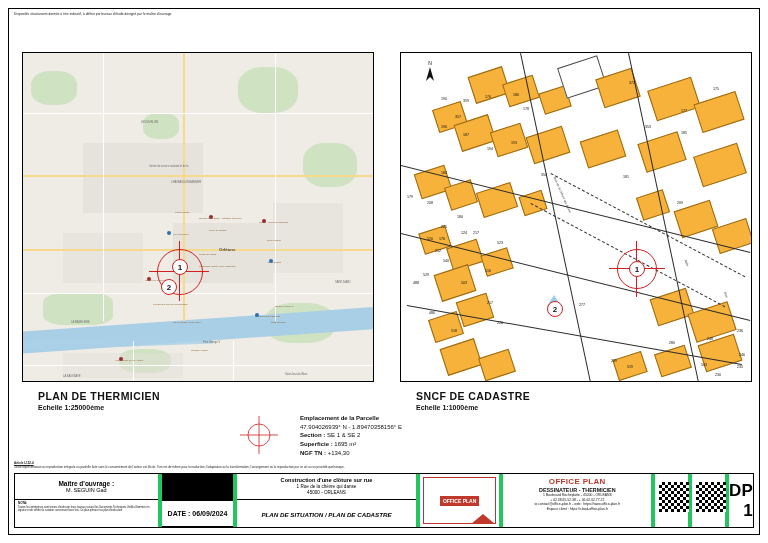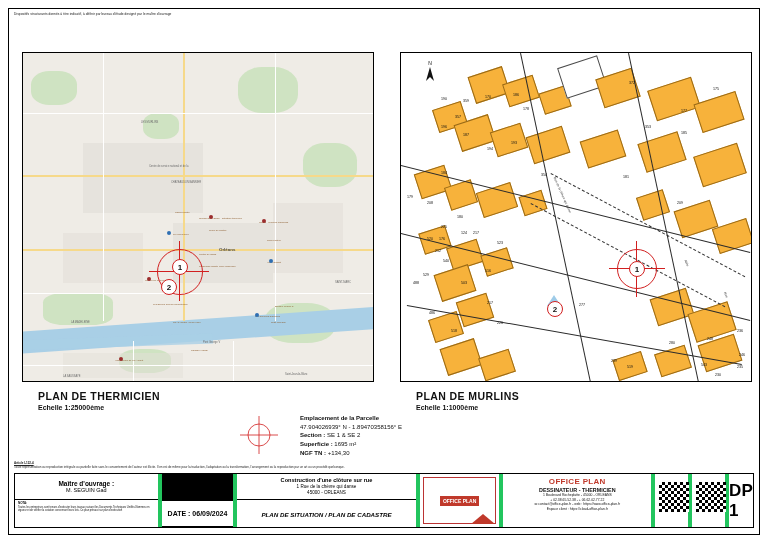--- a/index.html
+++ b/index.html
@@ -89,21 +89,21 @@
   .house{position:absolute;right:4px;bottom:3px;width:0;height:0;border-left:12px solid transparent;border-right:12px solid transparent;border-bottom:10px solid #c0392b;}
 
   .office{padding:3px 4px;text-align:center;}
   .office .o1{font-size:8px;font-weight:bold;color:#c0392b;letter-spacing:0.04em;}
   .office .o2{font-size:5.4px;font-weight:bold;color:#111;margin-top:1px;}
   .office .o3{font-size:3.4px;color:#111;line-height:1.35;}
 
   .qr{position:absolute;left:4px;top:8px;width:30px;height:30px;background:
       repeating-conic-gradient(#000 0% 25%, #fff 0% 50%) 0 0/6px 6px;}
 
-  .dp{display:flex;align-items:center;justify-content:center;height:100%;font-size:17px;font-weight:bold;letter-spacing:0.02em;}
+  .dp{display:flex;align-items:center;justify-content:center;height:100%;font-size:17px;font-weight:bold;letter-spacing:0.02em;text-align:right;}
 </style>
 </head>
 <body>
 
 <div class="sheet">
   <div class="frame"></div>
 
   <div class="topnote">Dispositifs structurants donnés à titre indicatif, à définir par bureau d'étude designé par le maître d'ouvrage</div>
 
   <div class="panel" id="situation-panel">
@@ -297,21 +297,21 @@
 
     <div class="circle-red" style="left:216px;top:196px;width:38px;height:38px;"></div>
     <div class="cross-h" style="left:208px;top:215px;width:56px;"></div>
     <div class="cross-v" style="left:235px;top:188px;height:56px;"></div>
     <div class="marker" style="left:228px;top:208px;">1</div>
     <div class="tri" style="left:146px;top:242px;"></div>
     <div class="marker" style="left:146px;top:248px;">2</div>
   </div>
 
   <div class="cap" id="cadastre-caption">
-    <div class="t1">PLAN DE MURLINS</div>
+    <div class="t1">SNCF DE CADASTRE</div>
     <div class="t2">Echelle 1:1000ème</div>
   </div>
 
   <svg id="target-symbol" viewBox="0 0 42 42">
     <circle cx="21" cy="21" r="11" fill="none" stroke="#d11f1f" stroke-width="0.8"></circle>
     <line x1="21" y1="2" x2="21" y2="40" stroke="#d11f1f" stroke-width="0.8"></line>
     <line x1="2" y1="21" x2="40" y2="21" stroke="#d11f1f" stroke-width="0.8"></line>
   </svg>
 
   <div id="parcel-info">

